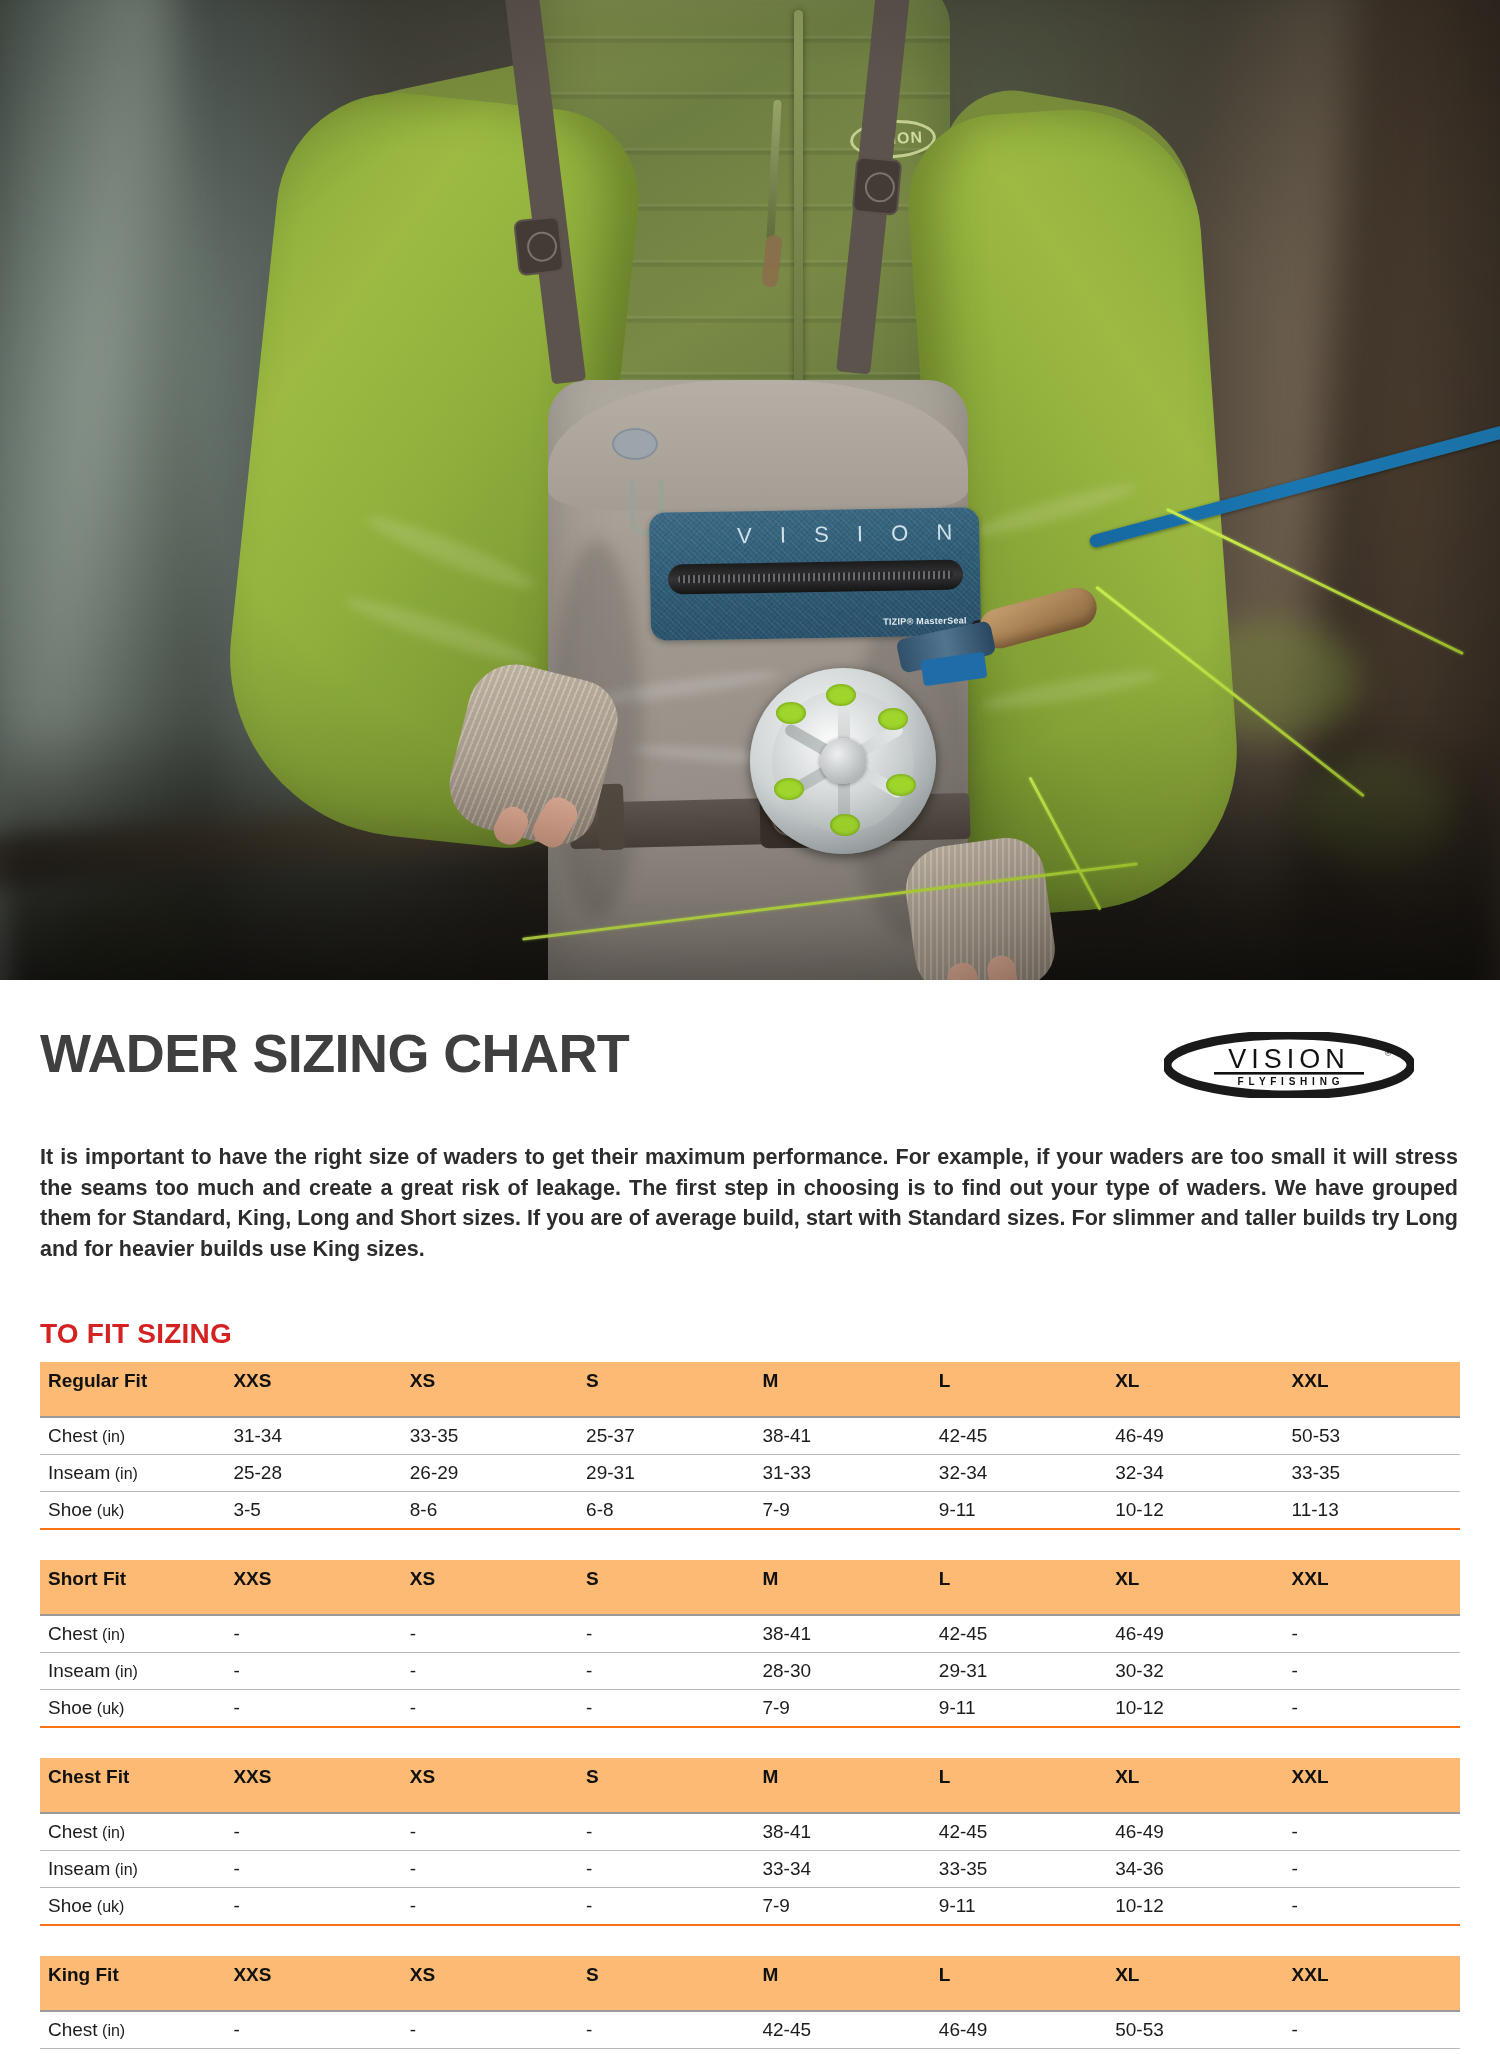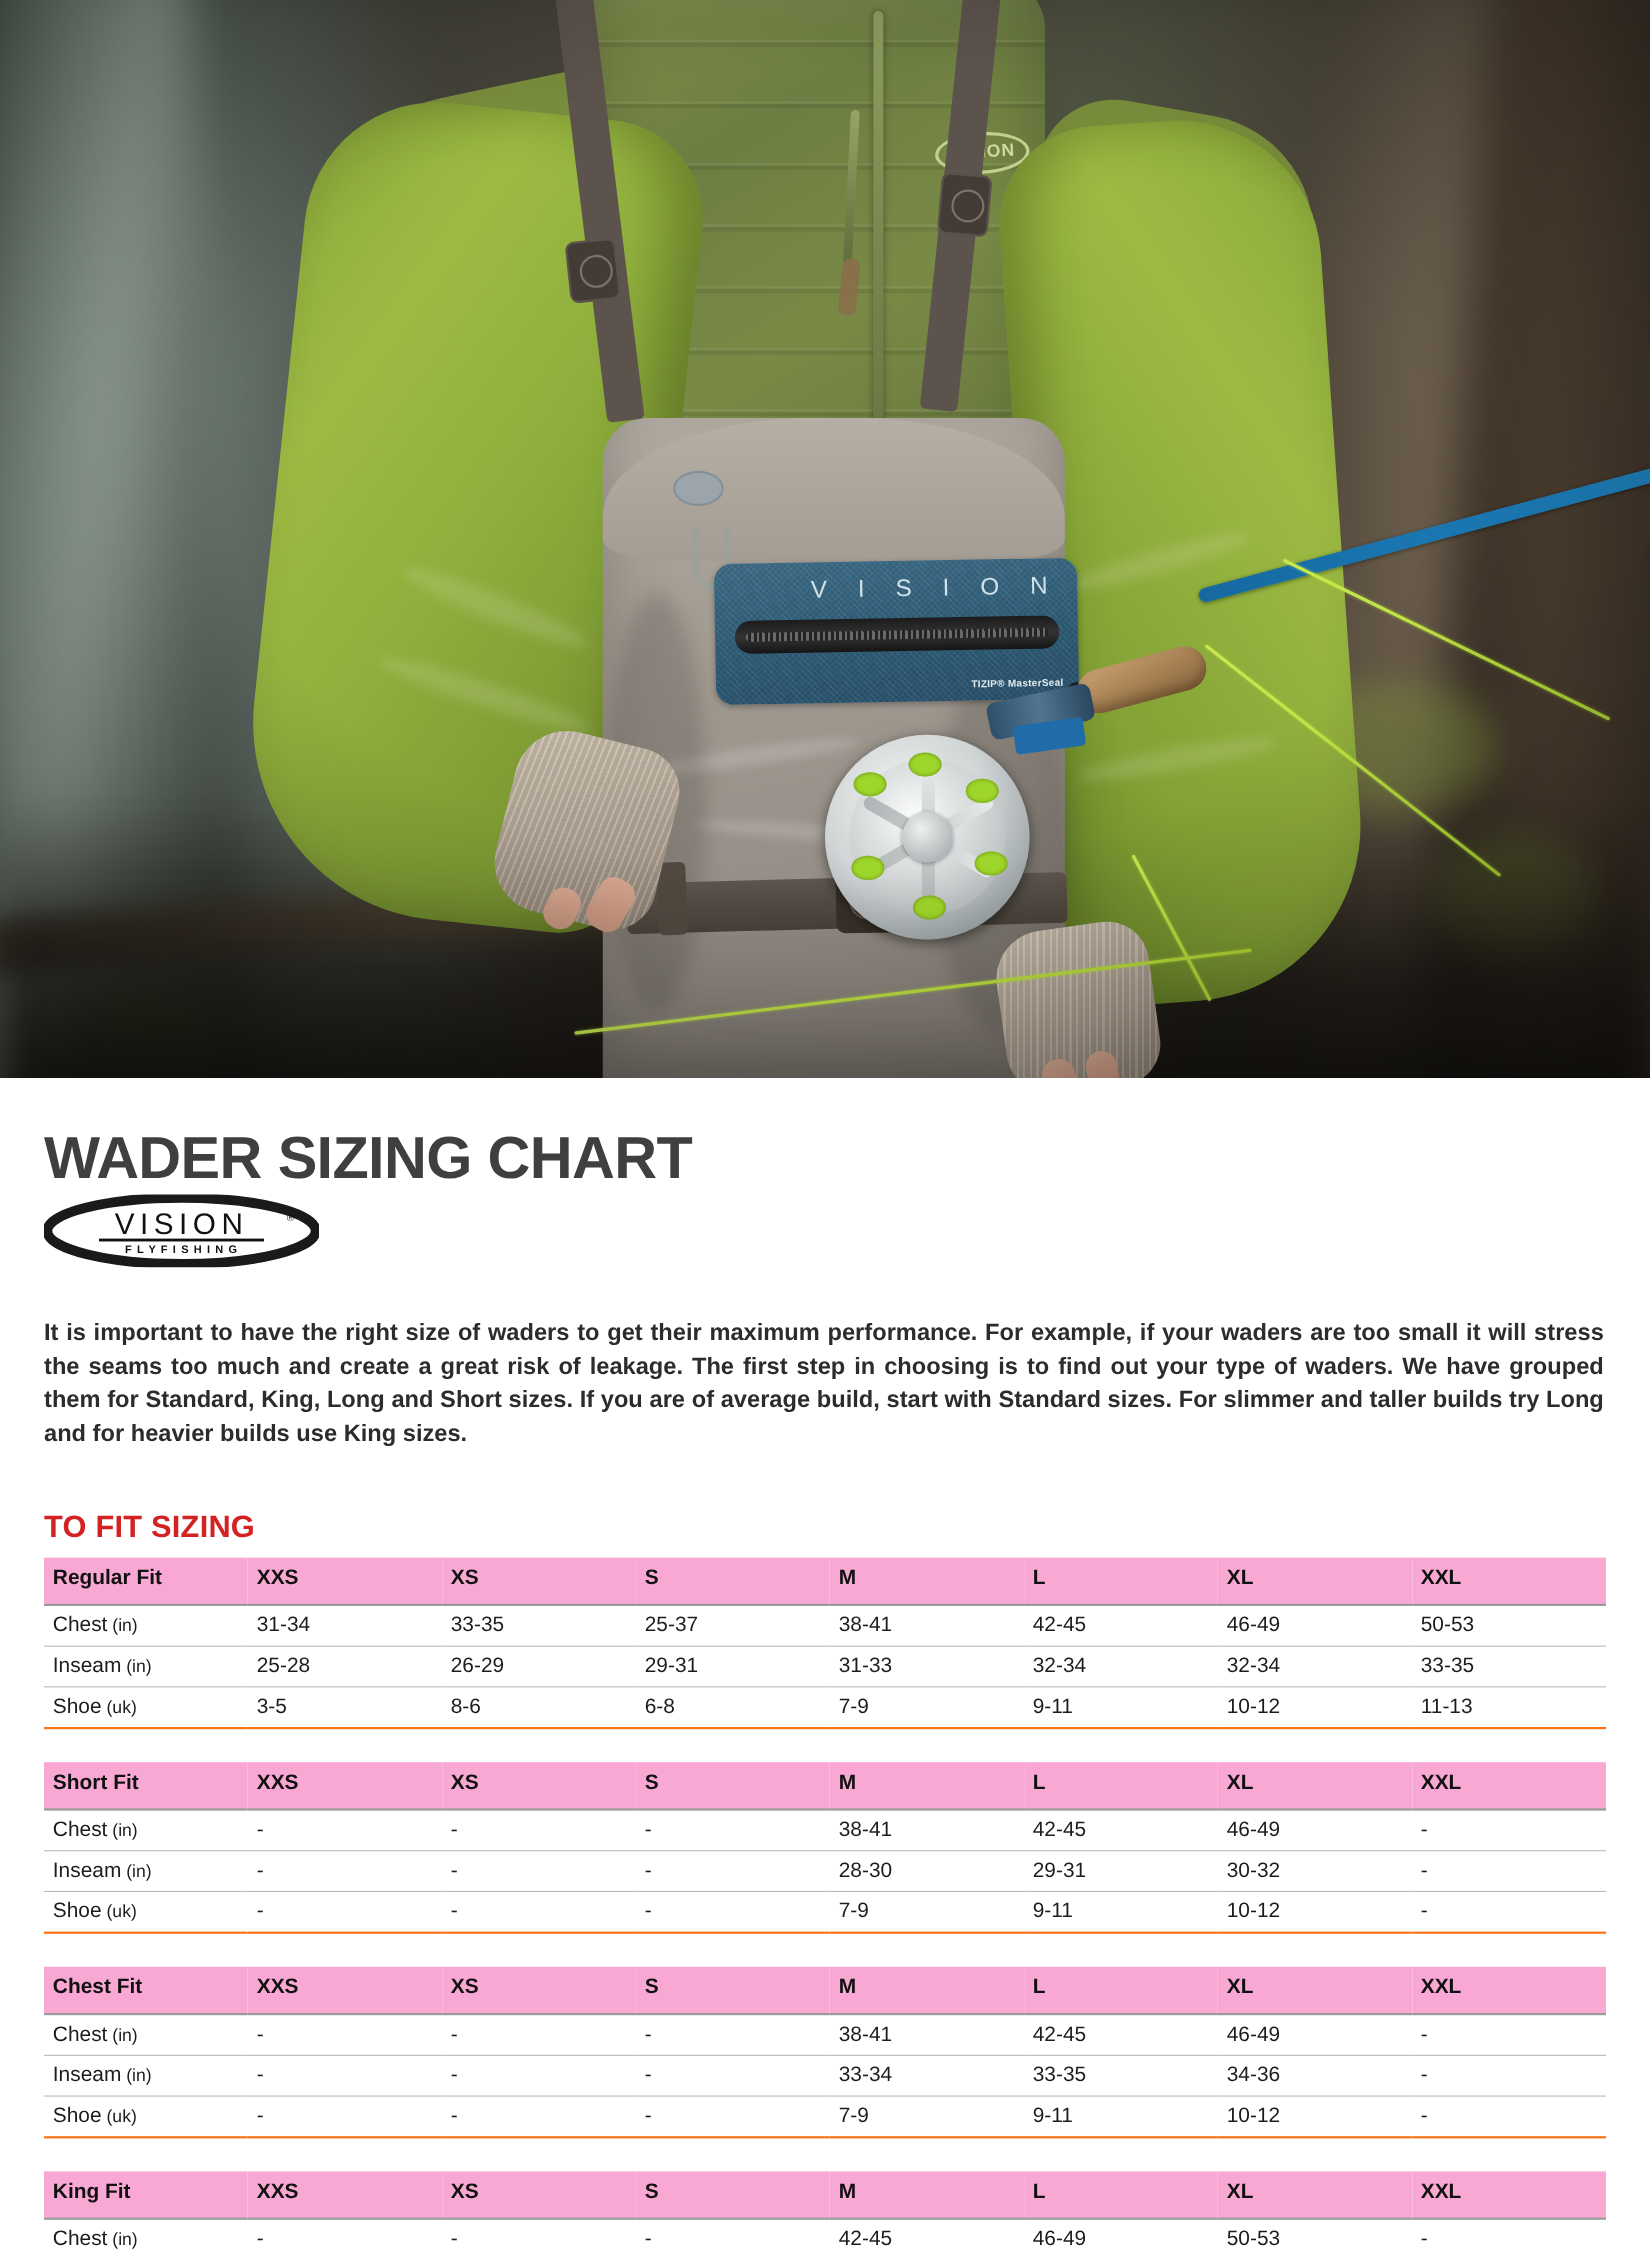--- a/index.html
+++ b/index.html
@@ -309,21 +309,20 @@
     position: absolute; inset: 0;
     background: radial-gradient(ellipse 76% 78% at 50% 44%, rgba(0,0,0,0) 48%, rgba(0,0,0,.44) 100%);
     pointer-events: none;
   }
 
   
   .content { position: relative; padding: 46px 40px 0 40px; }
   .title-row {
     display: flex; align-items: flex-start; justify-content: space-between;
     padding-right: 4px;
-    flex-direction: column;
   }
   .page-title {
     font-size: 54px; font-weight: 700; color: #3f3f3f;
     letter-spacing: -.6px; line-height: 1.0;
     font-family: "Liberation Sans", sans-serif;
   }
   .brand-logo {
     width: 250px; height: 66px; position: relative; margin-top: 6px; margin-right: 42px;
   }
   .brand-logo svg { display: block; }
@@ -348,23 +347,23 @@
   table.size-table col.c0 { width: 185px; }
   table.size-table col.c1,
   table.size-table col.c2,
   table.size-table col.c3,
   table.size-table col.c4,
   table.size-table col.c5,
   table.size-table col.c6,
   table.size-table col.c7 { width: 176px; }
 
   table.size-table thead th {
-    background: #f9a8d4;
+    background: #fdba74;
     font-size: 19px; font-weight: 700; color: #111;
-    text-align: left; padding: 8px 0 12px 8px; height: 36px;
+    text-align: left; padding: 8px 0 24px 8px; height: 36px;
     border-bottom: 2px solid #9a9a9a;
   }
   table.size-table tbody td {
     font-size: 19px; color: #1c1c1c; padding: 7px 0 7px 8px;
     border-bottom: 1px solid #b9b9b9; height: 34px; font-weight: 400;
   }
   table.size-table tbody tr:last-child td { border-bottom: 2px solid #f97316; }
   td.rowlabel { font-weight: 400; }
   td.rowlabel .unit { font-size: 16px; }
 </style>

